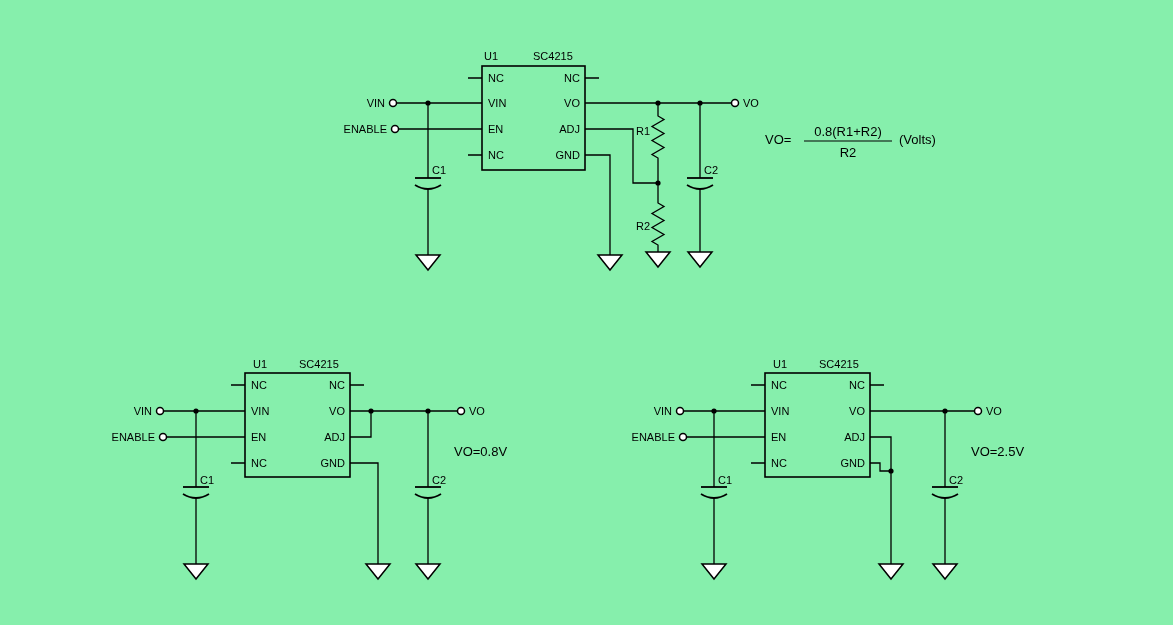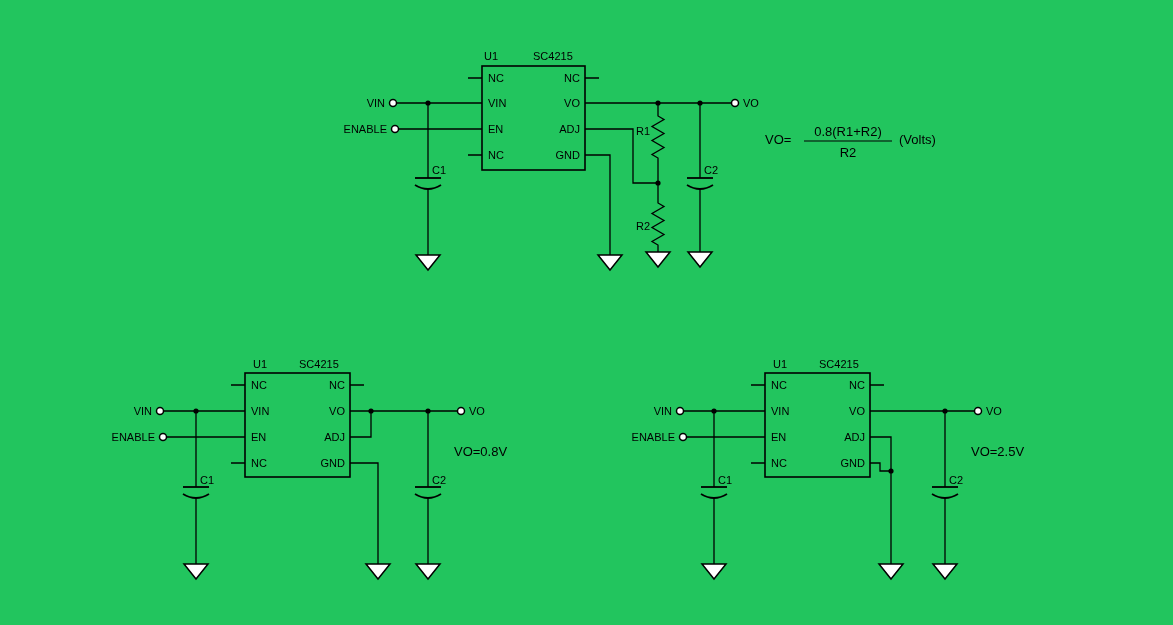--- a/index.html
+++ b/index.html
@@ -1,16 +1,16 @@
 <!DOCTYPE html>
 <html><head>
 <meta charset="utf-8">
 <style>
   html,body{margin:0;padding:0;background:#ffffff;}
-  .page{width:1173px;height:625px;position:relative;background:#22c55e;}
+  .page{width:1173px;height:625px;position:relative;background:#86efac;}
   svg text{font-family:"Liberation Sans","DejaVu Sans",sans-serif;fill:#000000;}
   .lbl{font-size:11px;}
   .big{font-size:13px;}
   .wire{stroke:#000000;stroke-width:1.3;fill:none;}
   .ic{fill:none;stroke:#000000;stroke-width:1.6;}
   .plate{stroke:#000000;stroke-width:1.8;fill:none;}
   .gnd{fill:#ffffff;stroke:#000000;stroke-width:1.5;}
   .term{fill:#ffffff;stroke:#000000;stroke-width:1.5;}
   .dot{fill:#000000;stroke:none;}
   .fbar{stroke:#000000;stroke-width:1.2;}

